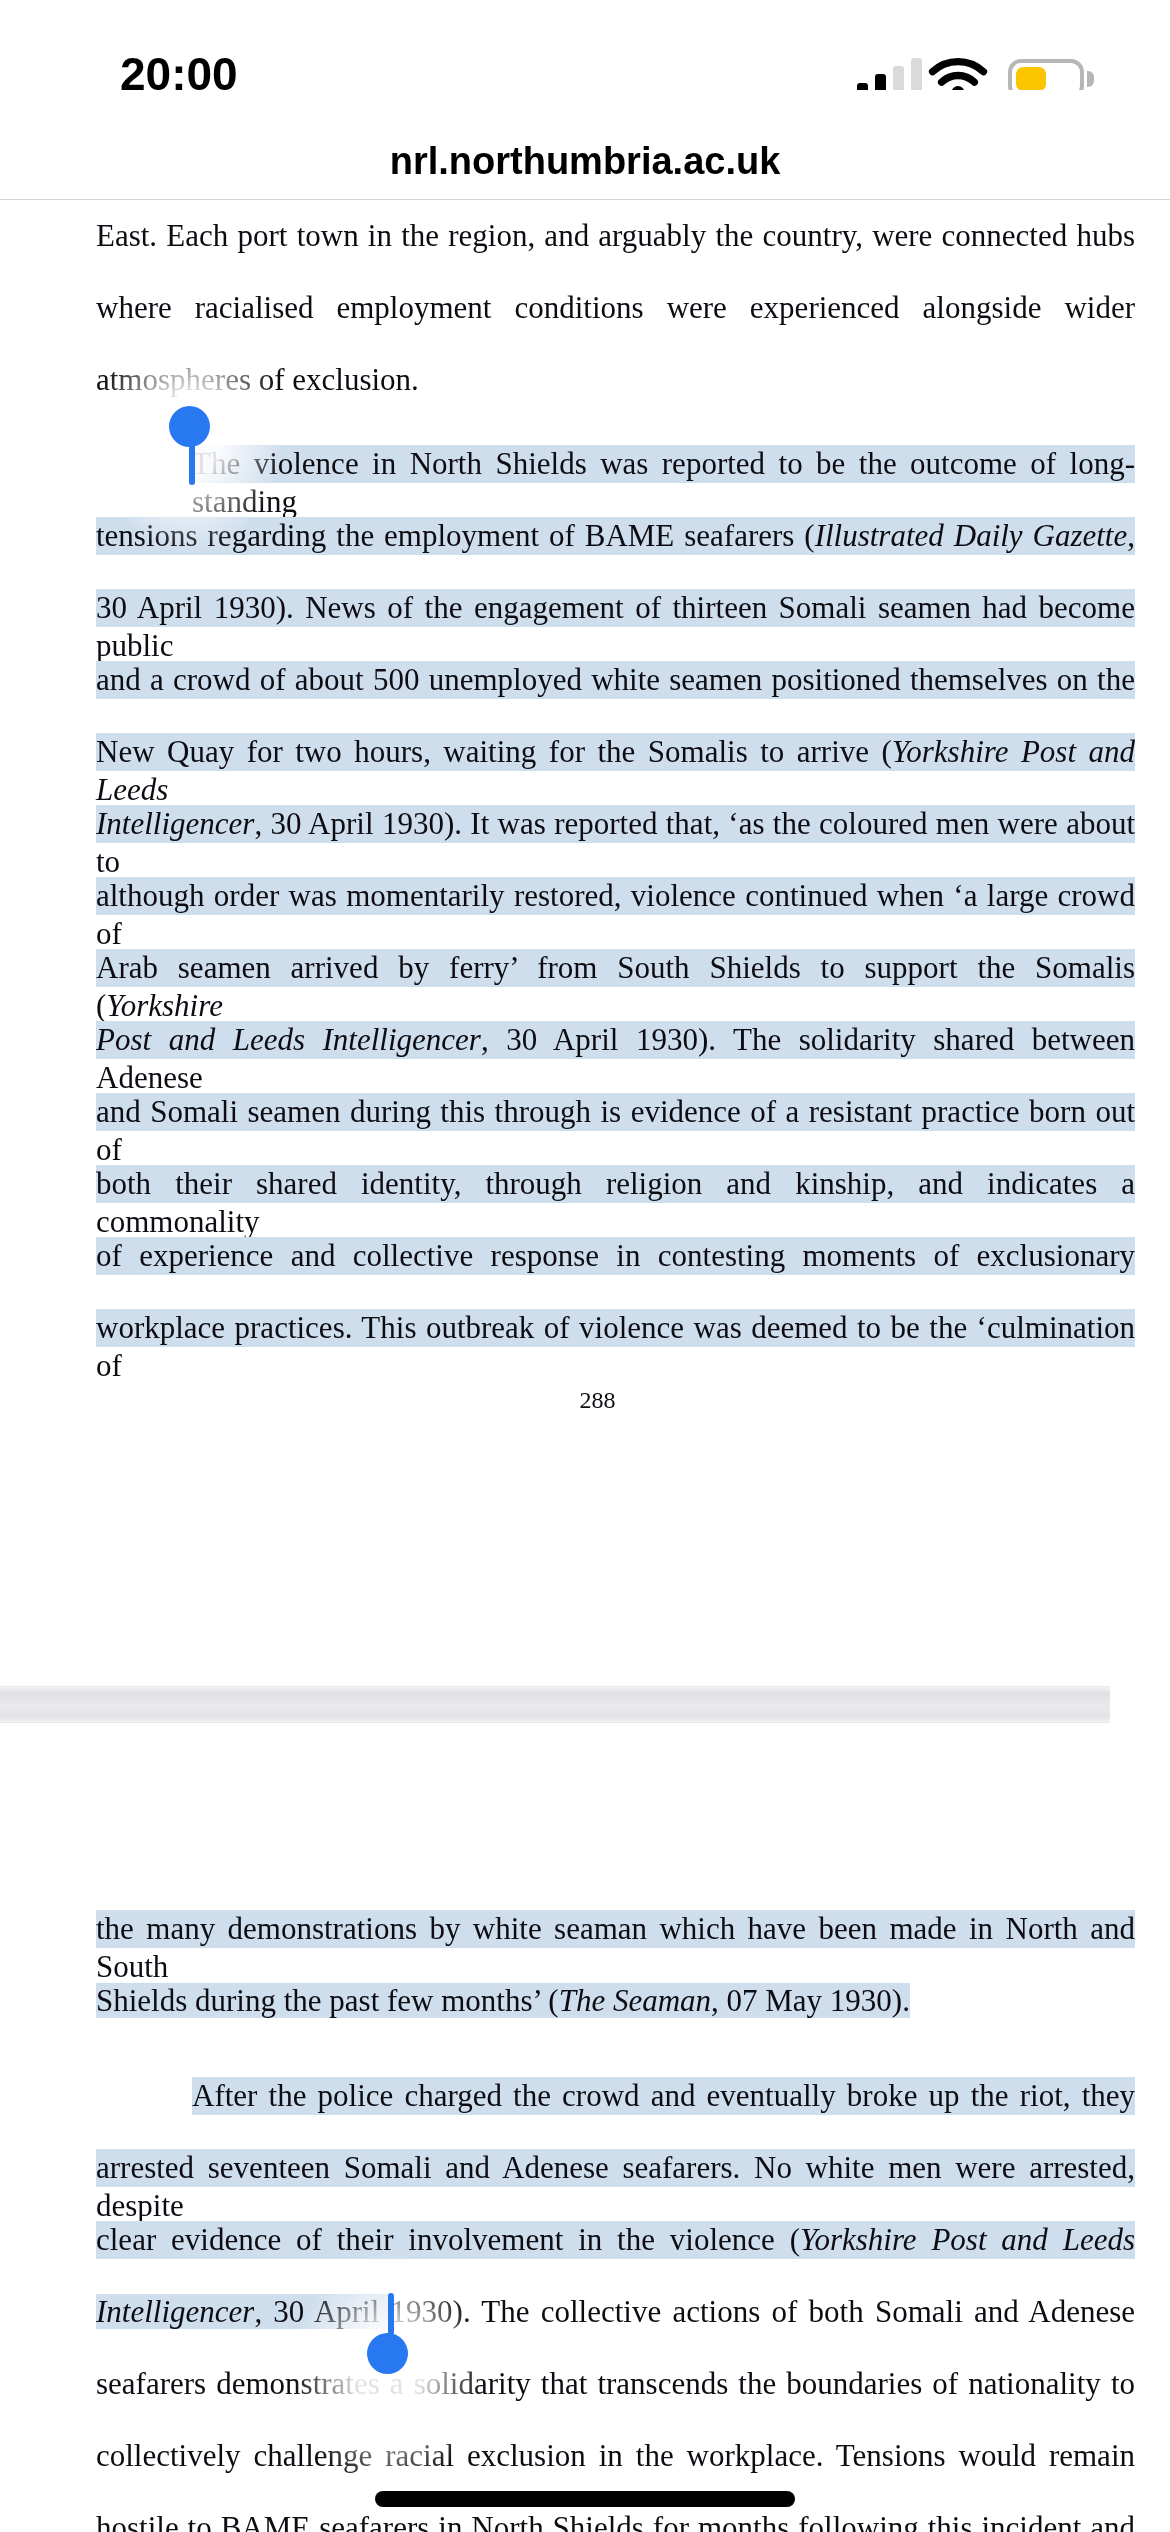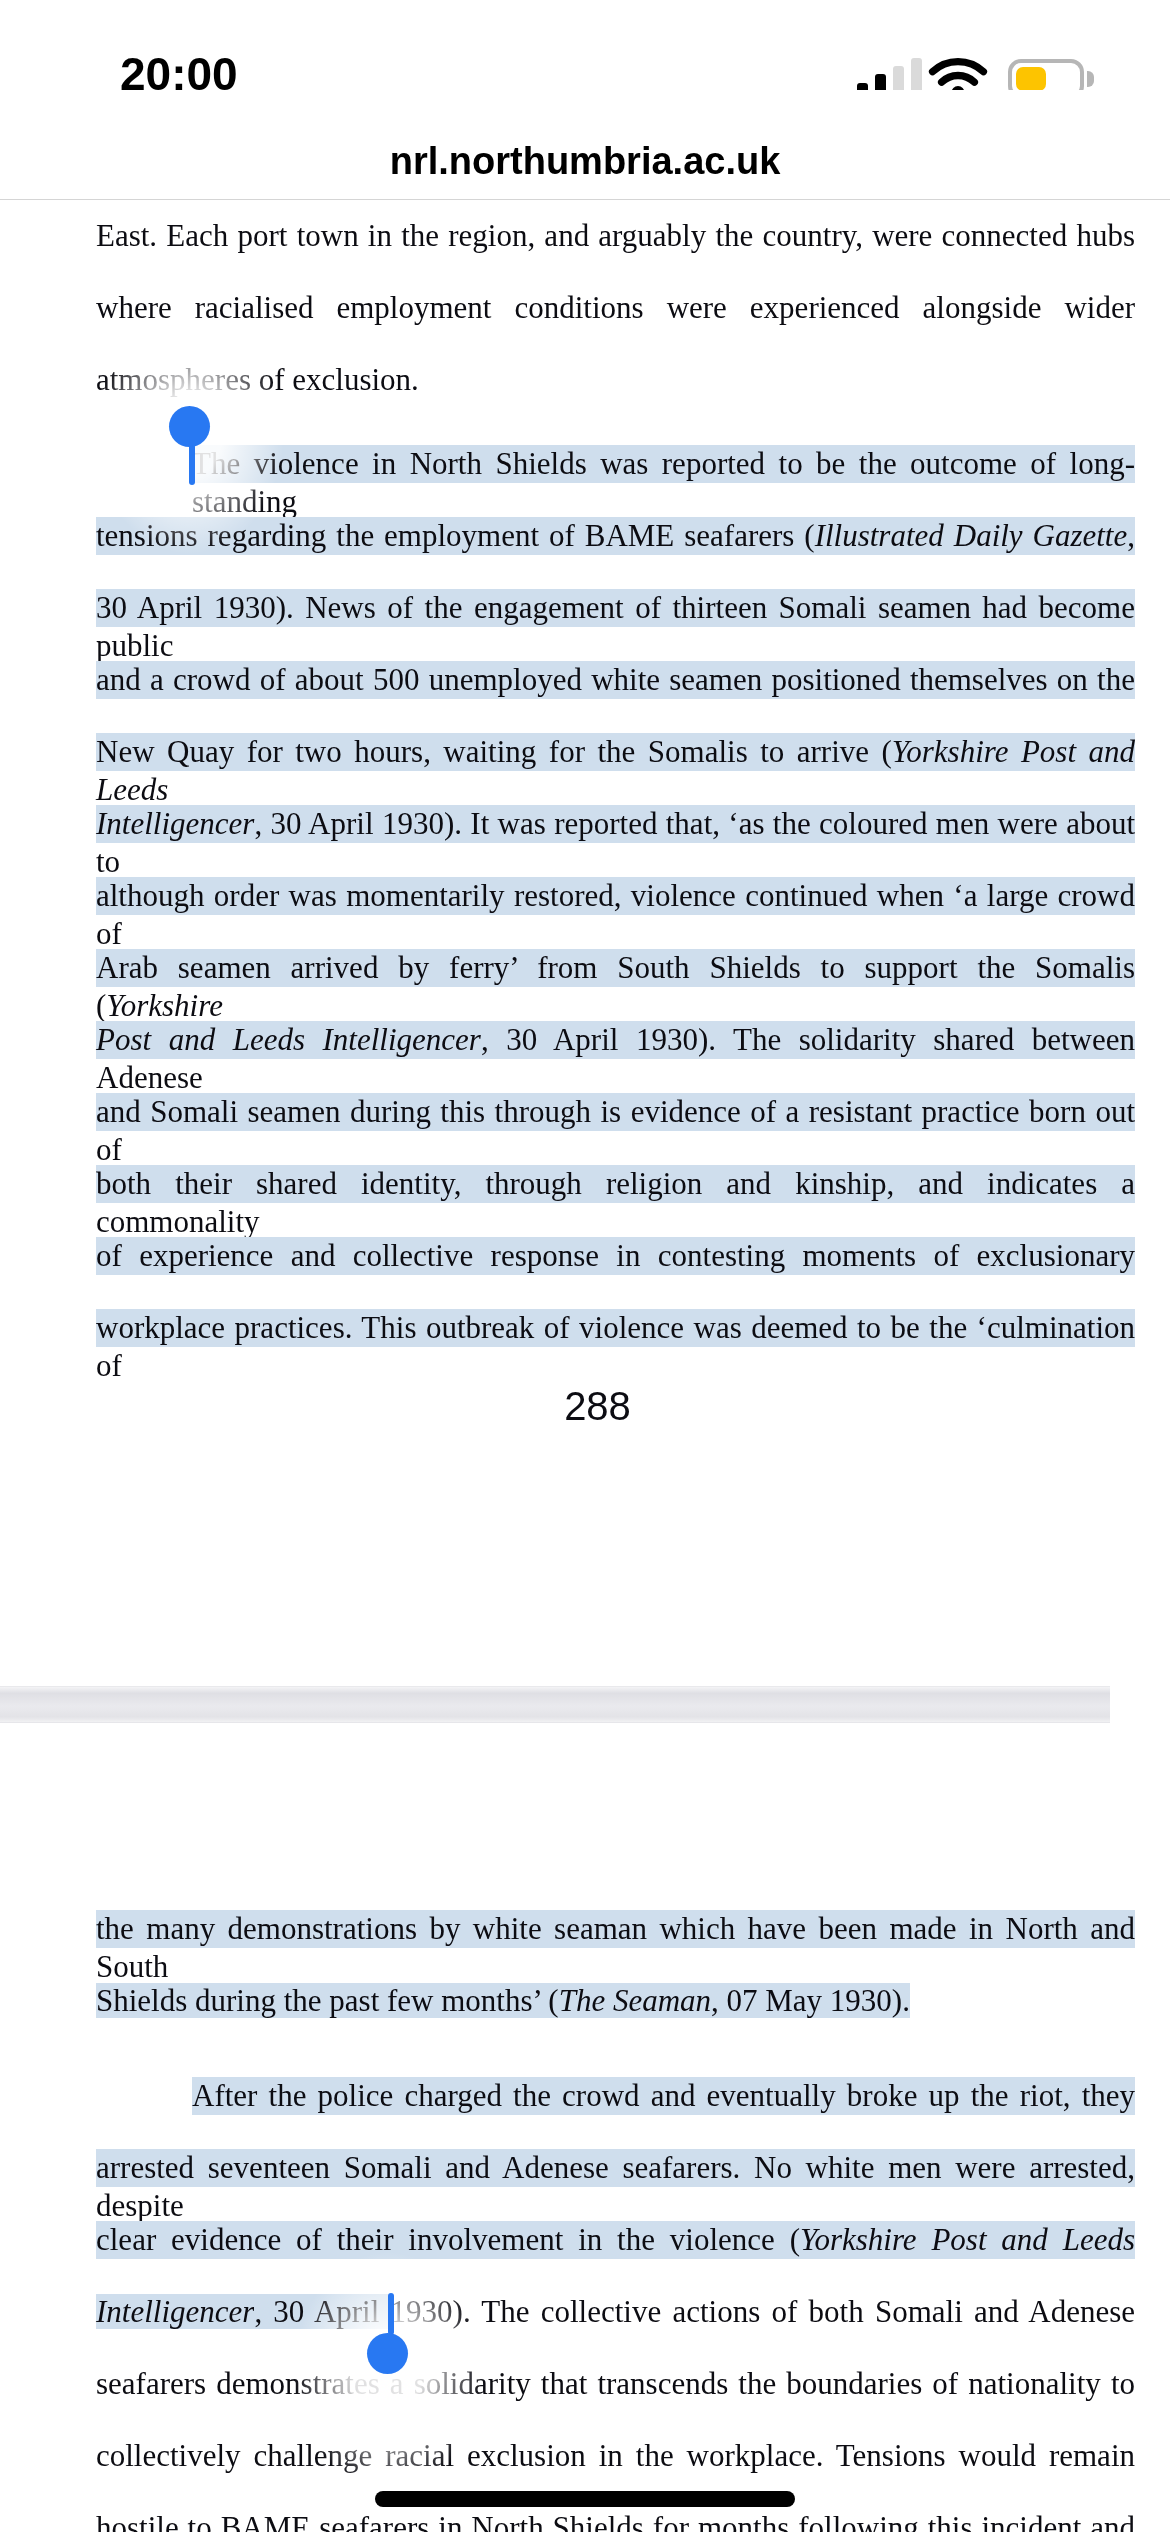--- a/index.html
+++ b/index.html
@@ -51,22 +51,22 @@
   .txt{position:absolute;left:0;right:0;top:17px;height:38px;line-height:38px;
        font-family:"Liberation Serif","DejaVu Serif",serif;font-size:31px;color:var(--ink);margin-left:36px;}
   .line.indent .txt{left:96px;}
   .j{text-align:justify;text-align-last:justify;}
   .noj{text-align:left;}
   .it{font-style:italic;}
   .hlband{background:var(--hl);}
   span.hl{background:var(--hl);}
 
   .pgnum-line{height:72px;margin-top:6px;position:relative;}
-  .pgnum{position:absolute;left:0;right:0;top:17px;height:38px;line-height:38px;text-align:center;
-         font-family:Liberation Sans, sans-serif;font-size:40px;color:var(--ink);}
+  .pgnum{position:absolute;left:0;right:0;top:11px;height:38px;line-height:38px;text-align:center;
+         font-family:Liberation Serif, serif;font-size:24px;color:var(--ink);}
 
   
   .caret{position:relative;display:inline-block;width:0;height:0;vertical-align:baseline;z-index:6;}
   .caret>span{position:absolute;display:block;}
   .caret .bar{width:6px;left:-3px;background:var(--blue);border-radius:3px;}
   .caret .knob{width:41px;height:41px;border-radius:50%;background:var(--blue);}
   .caret .halo{width:190px;height:240px;left:-98px;border-radius:50%;
                background:radial-gradient(closest-side,rgba(255,255,255,.88) 35%,rgba(255,255,255,0) 100%);}
   .caret-start .halo{top:-160px;}
   .caret-start .bar{top:-30px;height:41px;}

